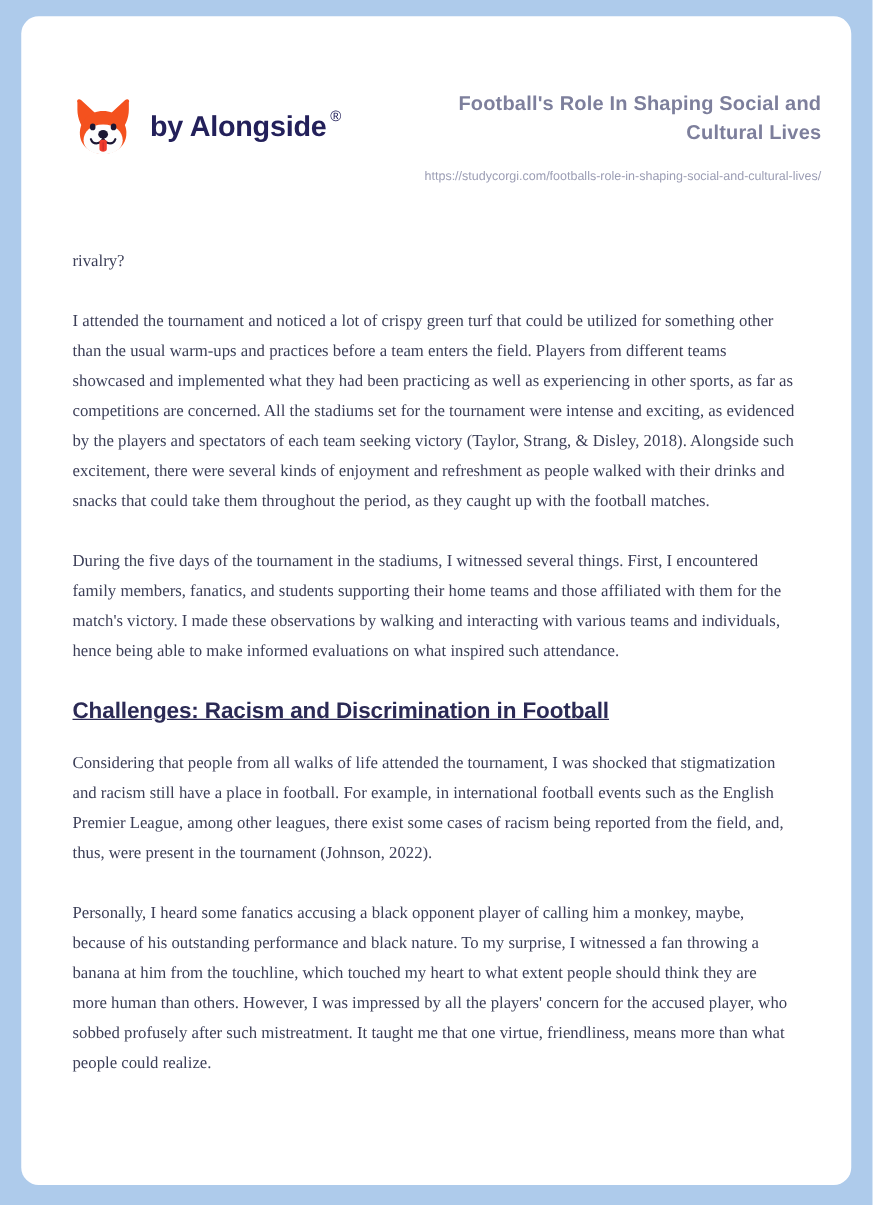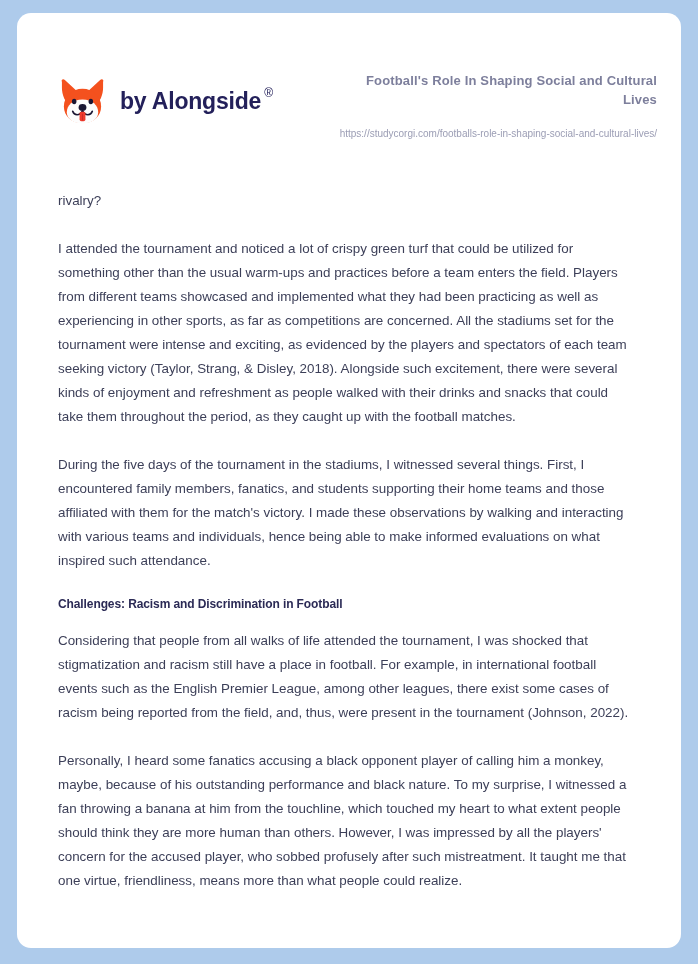--- a/index.html
+++ b/index.html
@@ -75,21 +75,21 @@
   }
 
   .doc-meta {
     flex: 0 1 auto;
     text-align: right;
     max-width: 318px;
     padding-top: 2px;
   }
 
   .doc-title {
-    font-size: 13px;
+    font-size: 16px;
     font-weight: bold;
     color: #7d7f9c;
     line-height: 1.45;
     letter-spacing: 0.15px;
   }
 
   .doc-url {
     font-size: 10px;
     color: #9b9db4;
     line-height: 1.5;
@@ -103,29 +103,31 @@
     margin-top: 48px;
     box-sizing: border-box;
   }
 
   .article p {
     margin: 0 0 24px 0;
     font-size: 13.4px;
     line-height: 24px;
     color: #3c3f58;
     text-align: left;
+    font-family: Liberation Serif, serif;
   }
 
   .section-heading {
     margin: 12px 0 17px 0;
-    font-size: 12px;
+    font-size: 18px;
     font-weight: bold;
     color: #2b2a55;
     line-height: 1.3;
     letter-spacing: -0.1px;
+    text-decoration: underline;
   }
 </style>
 </head>
 <body>
 
 <div class="page-sheet">
 
   <div class="doc-header">
 
     <div class="brand">

